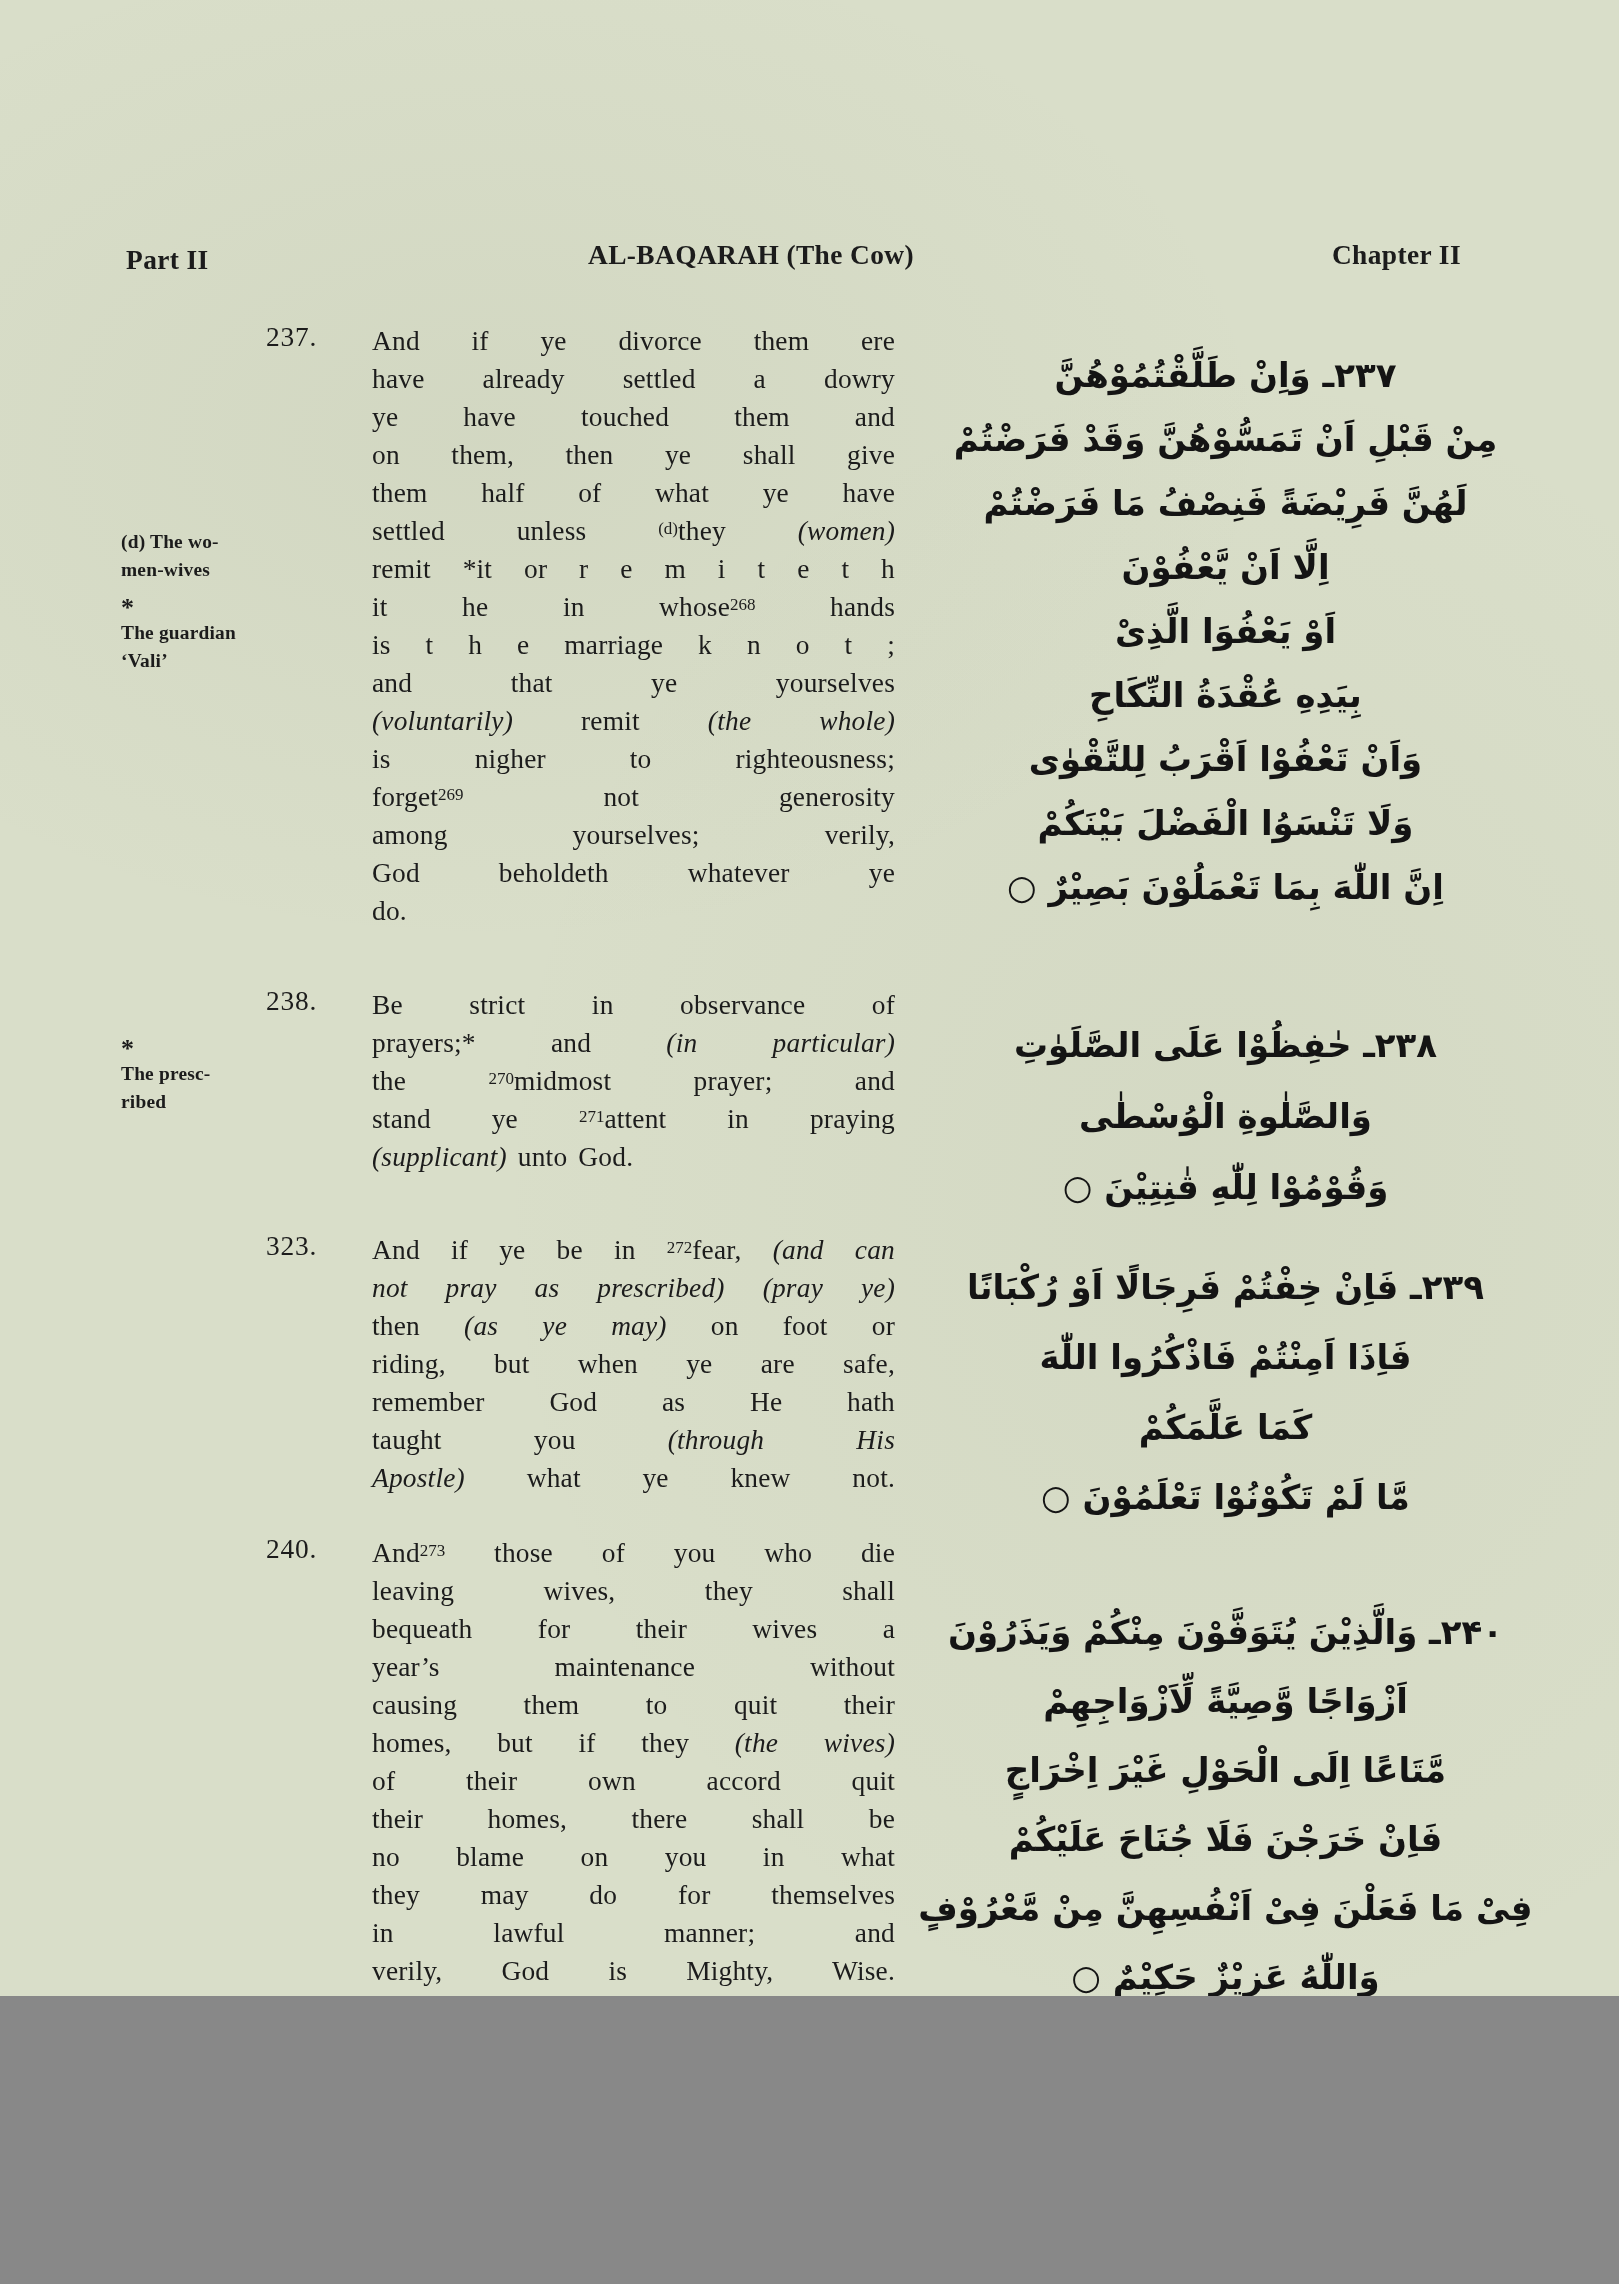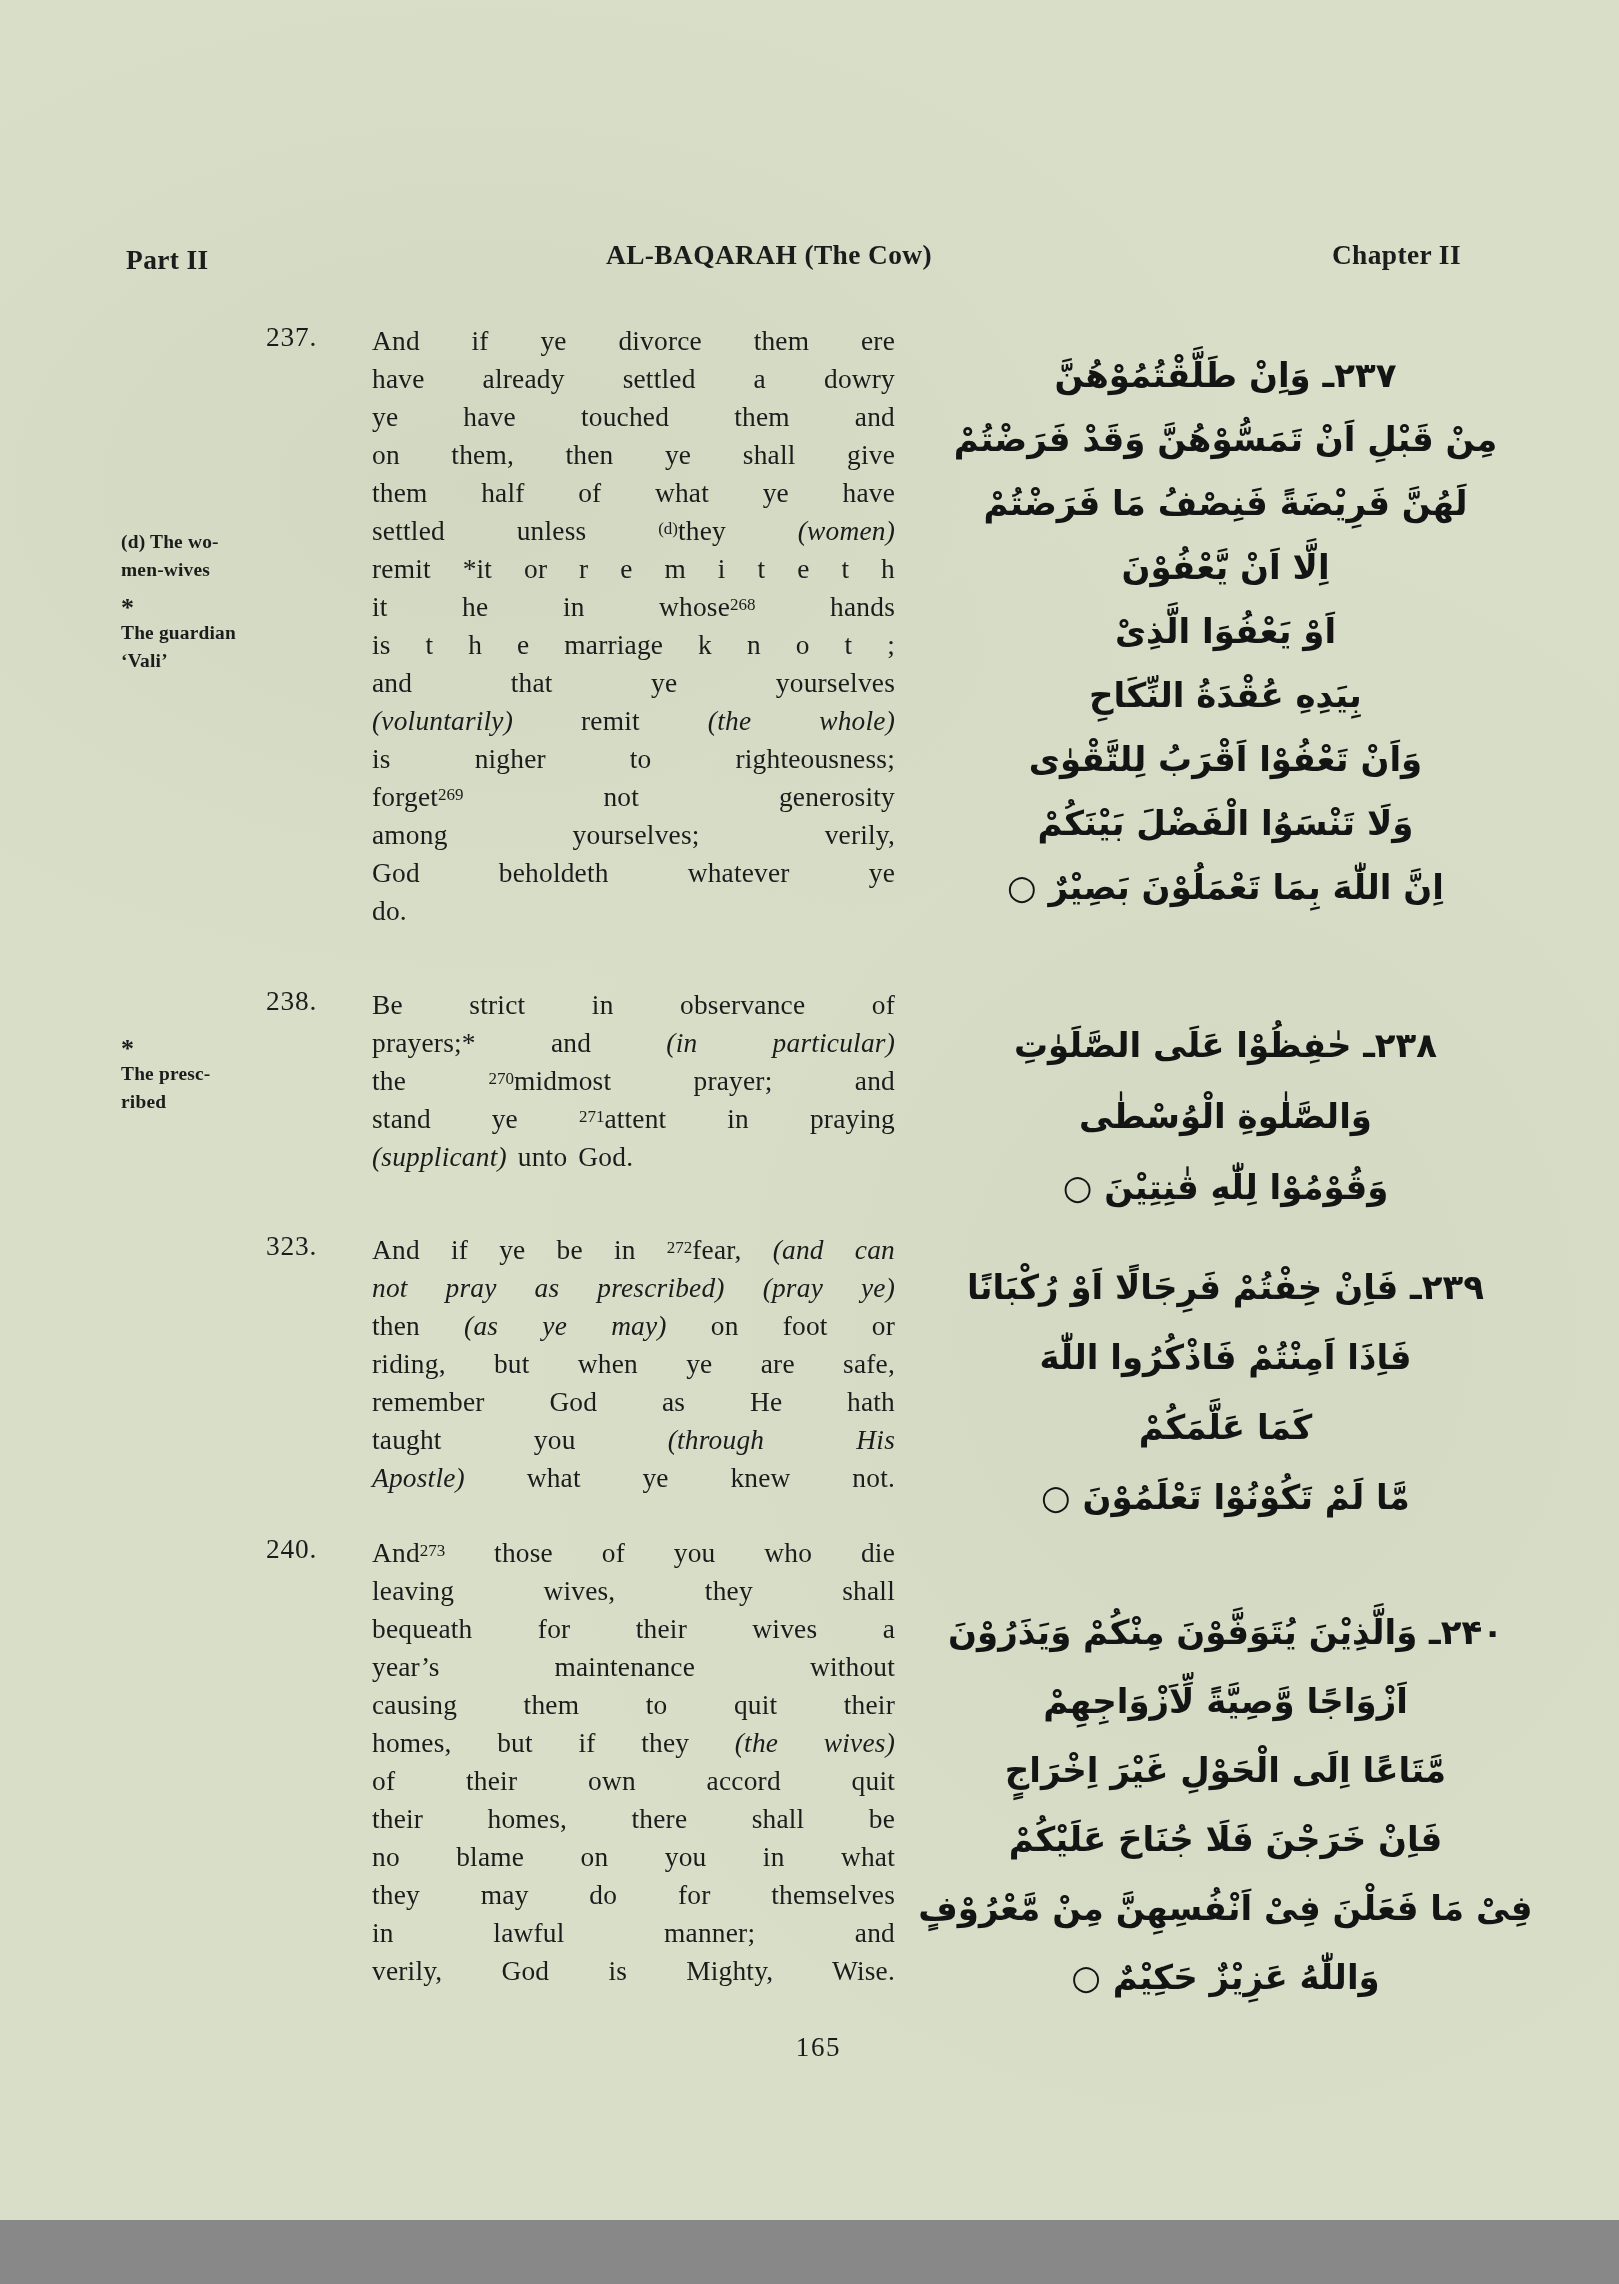--- a/index.html
+++ b/index.html
@@ -1,32 +1,32 @@
 <!DOCTYPE html>
 <html style="font-size:13px"><head>
 <meta charset="utf-8">
 <style>
   html,body{margin:0;padding:0;background:#888;}
   .page{
     position:relative;
-    width:1619px;height:2220px;
+    width:1619px;height:1996px;
     margin:0 auto;
     background:
       radial-gradient(ellipse 1129px 726px at 30% 22%, rgba(120,128,100,0.07), rgba(0,0,0,0) 70%),
       radial-gradient(ellipse 968px 1129px at 75% 60%, rgba(125,132,104,0.06), rgba(0,0,0,0) 75%),
       radial-gradient(ellipse 1936px 2581px at 50% 50%, rgba(0,0,0,0) 60%, rgba(95,100,78,0.10) 100%),
       #d9dec9;
     font-family:"Liberation Serif", serif;
     color:#1c1c1c;
     overflow:hidden;
   }
   
   .header-row{position:absolute;top:240px;left:0;width:1619px;height:35px;font-weight:bold;font-size:27.4px;letter-spacing:0.4px;}
   .hdr-left{position:absolute;left:126px;top:4.8px;}
-  .hdr-center{position:absolute;left:769px;top:0;transform:translateX(-50%);white-space:nowrap;text-align:center;}
+  .hdr-center{position:absolute;left:751px;top:0;transform:translateX(-50%);white-space:nowrap;text-align:center;}
   .hdr-right{position:absolute;right:158px;top:0;}
   
   .note{position:absolute;left:121px;width:169px;font-size:19.4px;font-weight:bold;line-height:28px;letter-spacing:0.2px;}
   .note .ast{display:block;font-size:26px;line-height:19.4px;height:21px;}
   
   .verse{position:absolute;left:266px;width:629px;}
   .vnum{position:absolute;left:0;top:0;font-size:27.4px;letter-spacing:0.8px;}
   .etext{margin-left:106px;width:523px;}
   .eline{font-size:27.4px;line-height:38px;height:38px;letter-spacing:0.2px;word-spacing:4px;text-align:justify;text-align-last:justify;white-space:normal;}
   .eline.ragged{text-align:left;text-align-last:left;}

